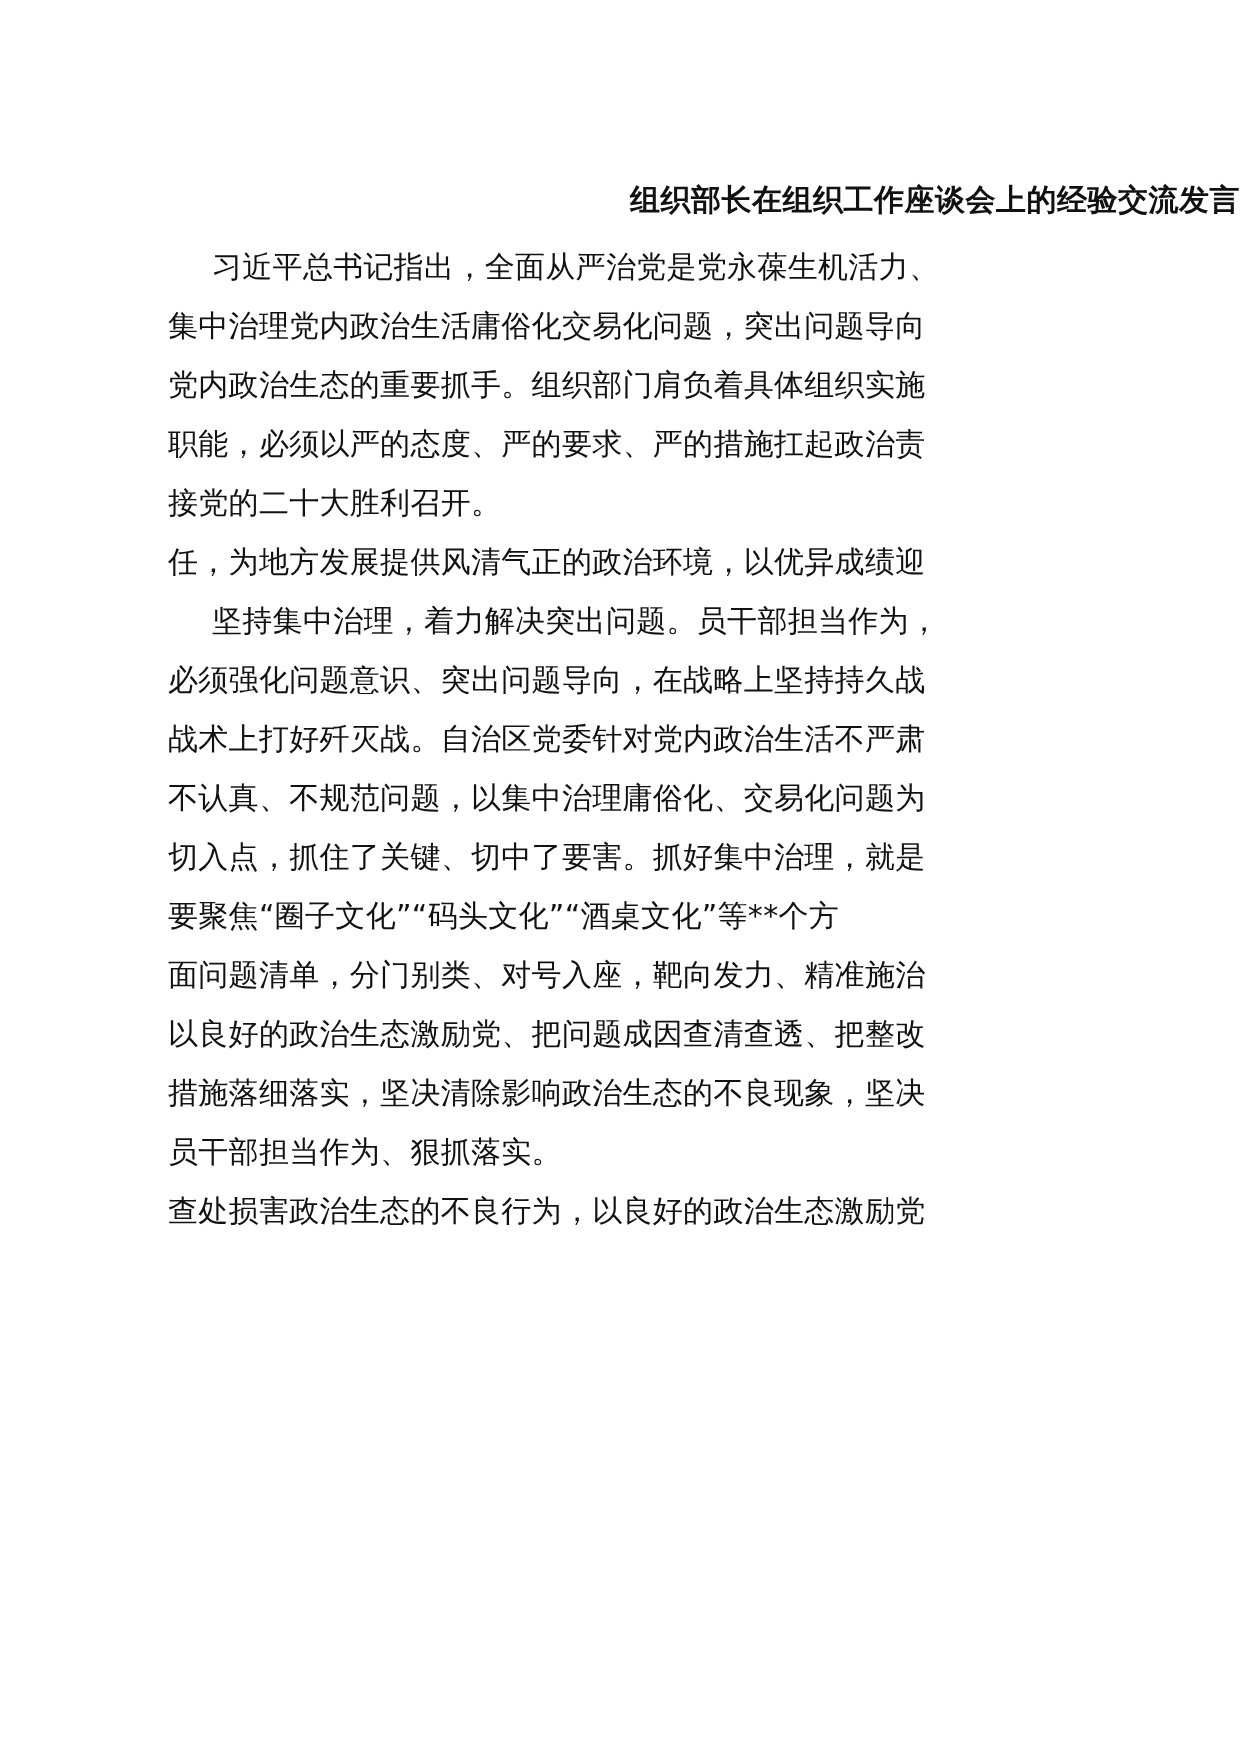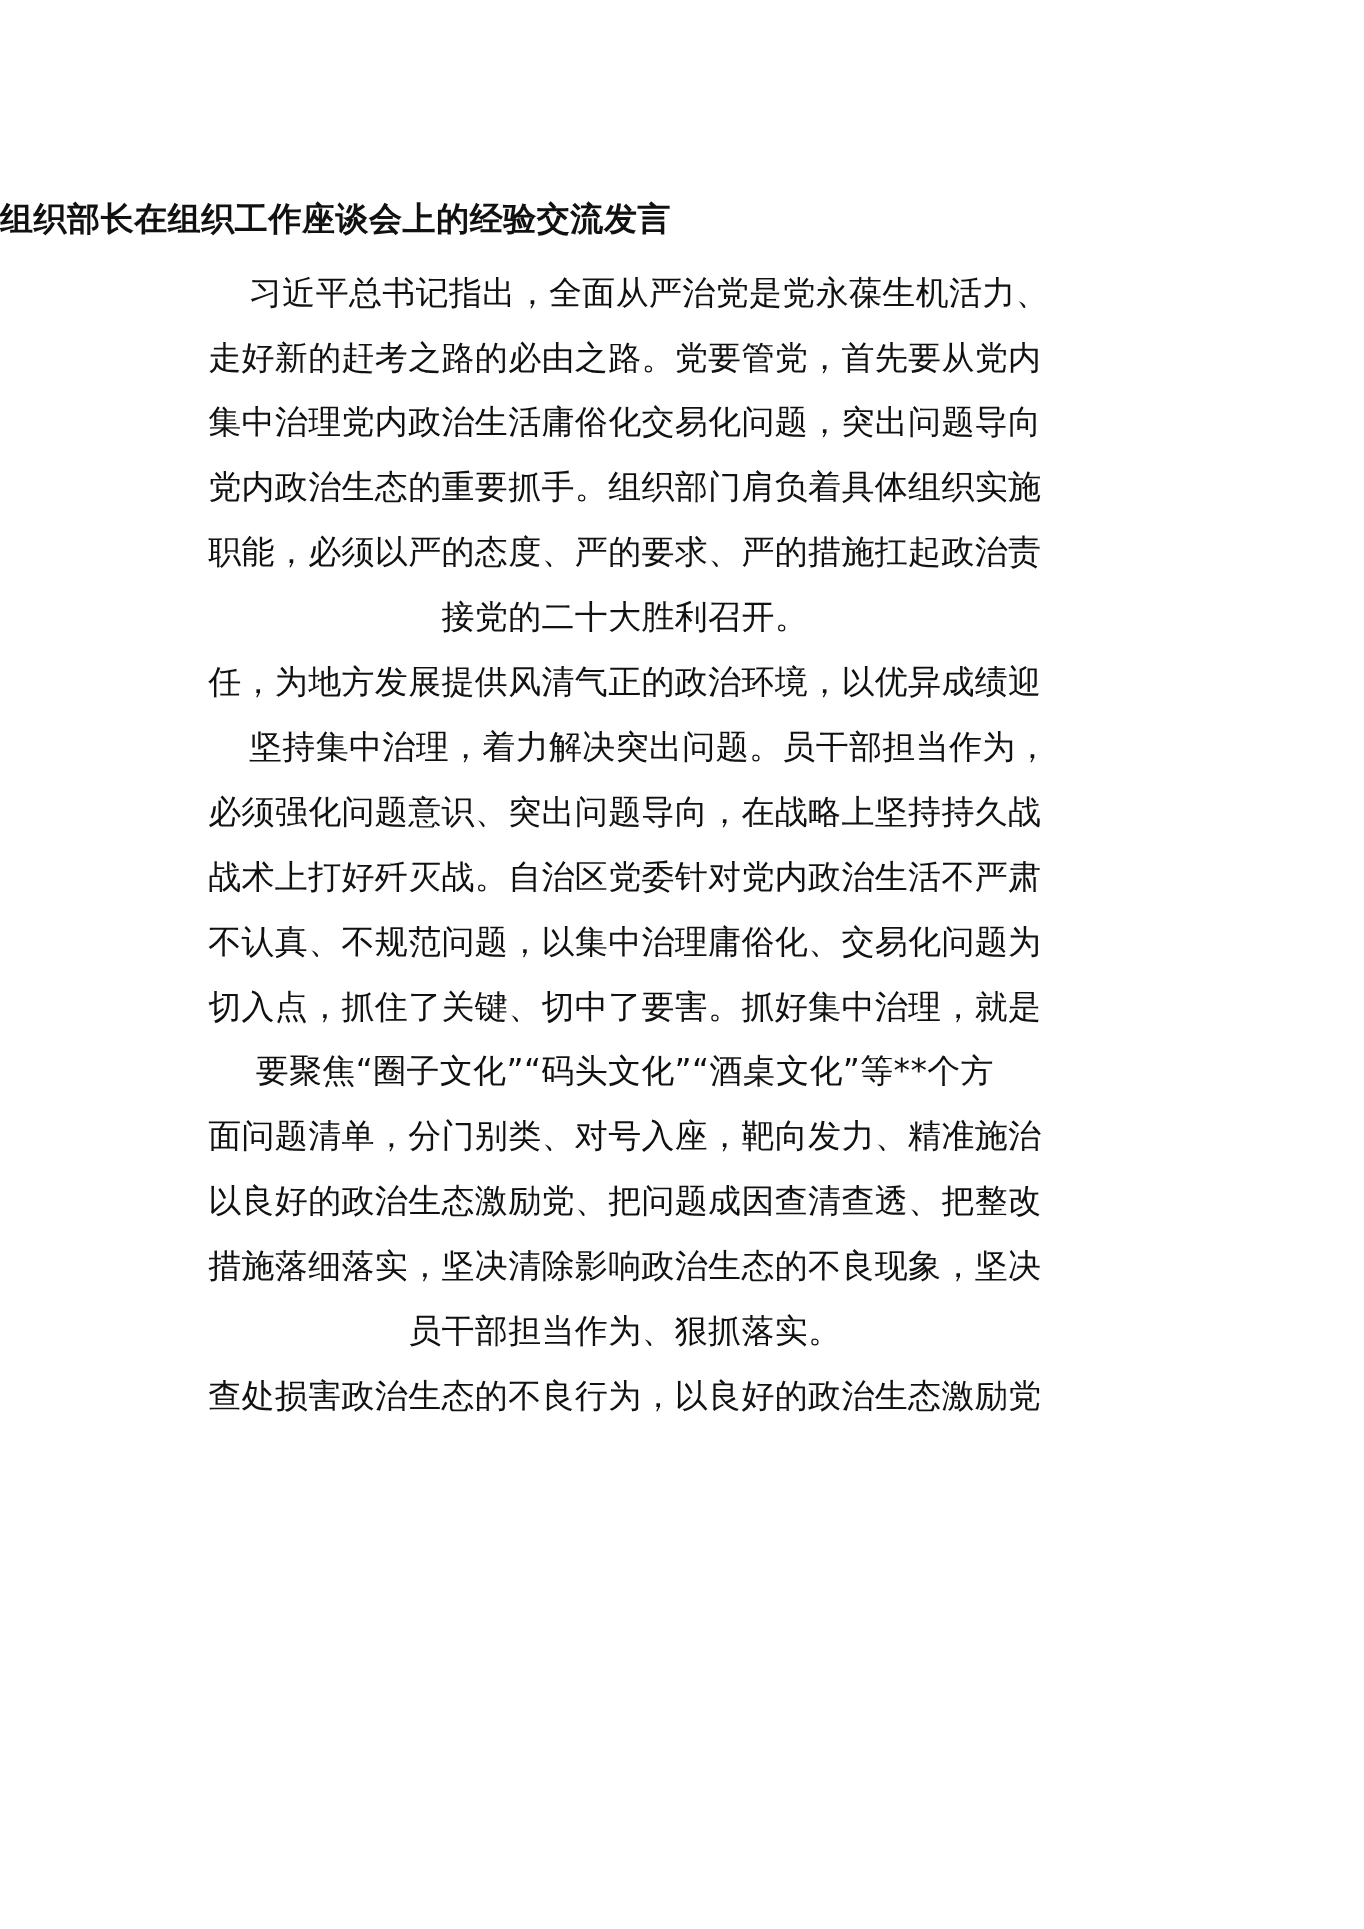--- a/index.html
+++ b/index.html
@@ -3,43 +3,42 @@
   <meta charset="utf-8">
   <style>
     html, body { margin: 0; padding: 0; background: #ffffff; }
     body {
       width: 1240px; height: 1754px; position: relative; overflow: hidden;
       font-family: "DejaVu Sans", "Liberation Sans", sans-serif;
       color: #111111;
     }
     .page { position: absolute; left: 0; top: 0; width: 1240px; height: 1754px; background: #fff; }
     .title {
-      position: absolute; top: 178px; left: 0; width: 1240px; text-align: left;
+      position: absolute; top: 178px; left: 0; width: 1240px; text-align: right;
       font-size: 30px; font-weight: bold; letter-spacing: 0.5px; line-height: 44px;
     }
     .body-text {
-      position: absolute; left: 168px; top: 237px; width: 800px; text-align: center;
+      position: absolute; left: 168px; top: 237px; width: 800px;
     }
     .line {
       height: 59px; line-height: 59px; font-size: 30px; white-space: nowrap;
       letter-spacing: 0.3px;
     }
     .line.indent { padding-left: 44px; }
     .bold { font-weight: normal; }
   </style>
 </head>
 <body>
 
 <div class="page">
   <div class="title">组织部长在组织工作座谈会上的经验交流发言</div>
 
   <div class="body-text">
 
     <div class="line indent">习近平总书记指出，全面从严治党是党永葆生机活力、</div>
-    <div class="line">走好新的赶考之路的必由之路。党要管党，首先要从党内</div>
     <div class="line">集中治理党内政治生活庸俗化交易化问题，突出问题导向</div>
     <div class="line">党内政治生态的重要抓手。组织部门肩负着具体组织实施</div>
     <div class="line">职能，必须以严的态度、严的要求、严的措施扛起政治责</div>
     <div class="line">接党的二十大胜利召开。</div>
     <div class="line">任，为地方发展提供风清气正的政治环境，以优异成绩迎</div>
 
     <div class="line indent">
       <span class="bold">坚持集中治理，着力解决突出问题。</span><span>员干部担当作为，</span>
     </div>
     <div class="line">必须强化问题意识、突出问题导向，在战略上坚持持久战</div>

